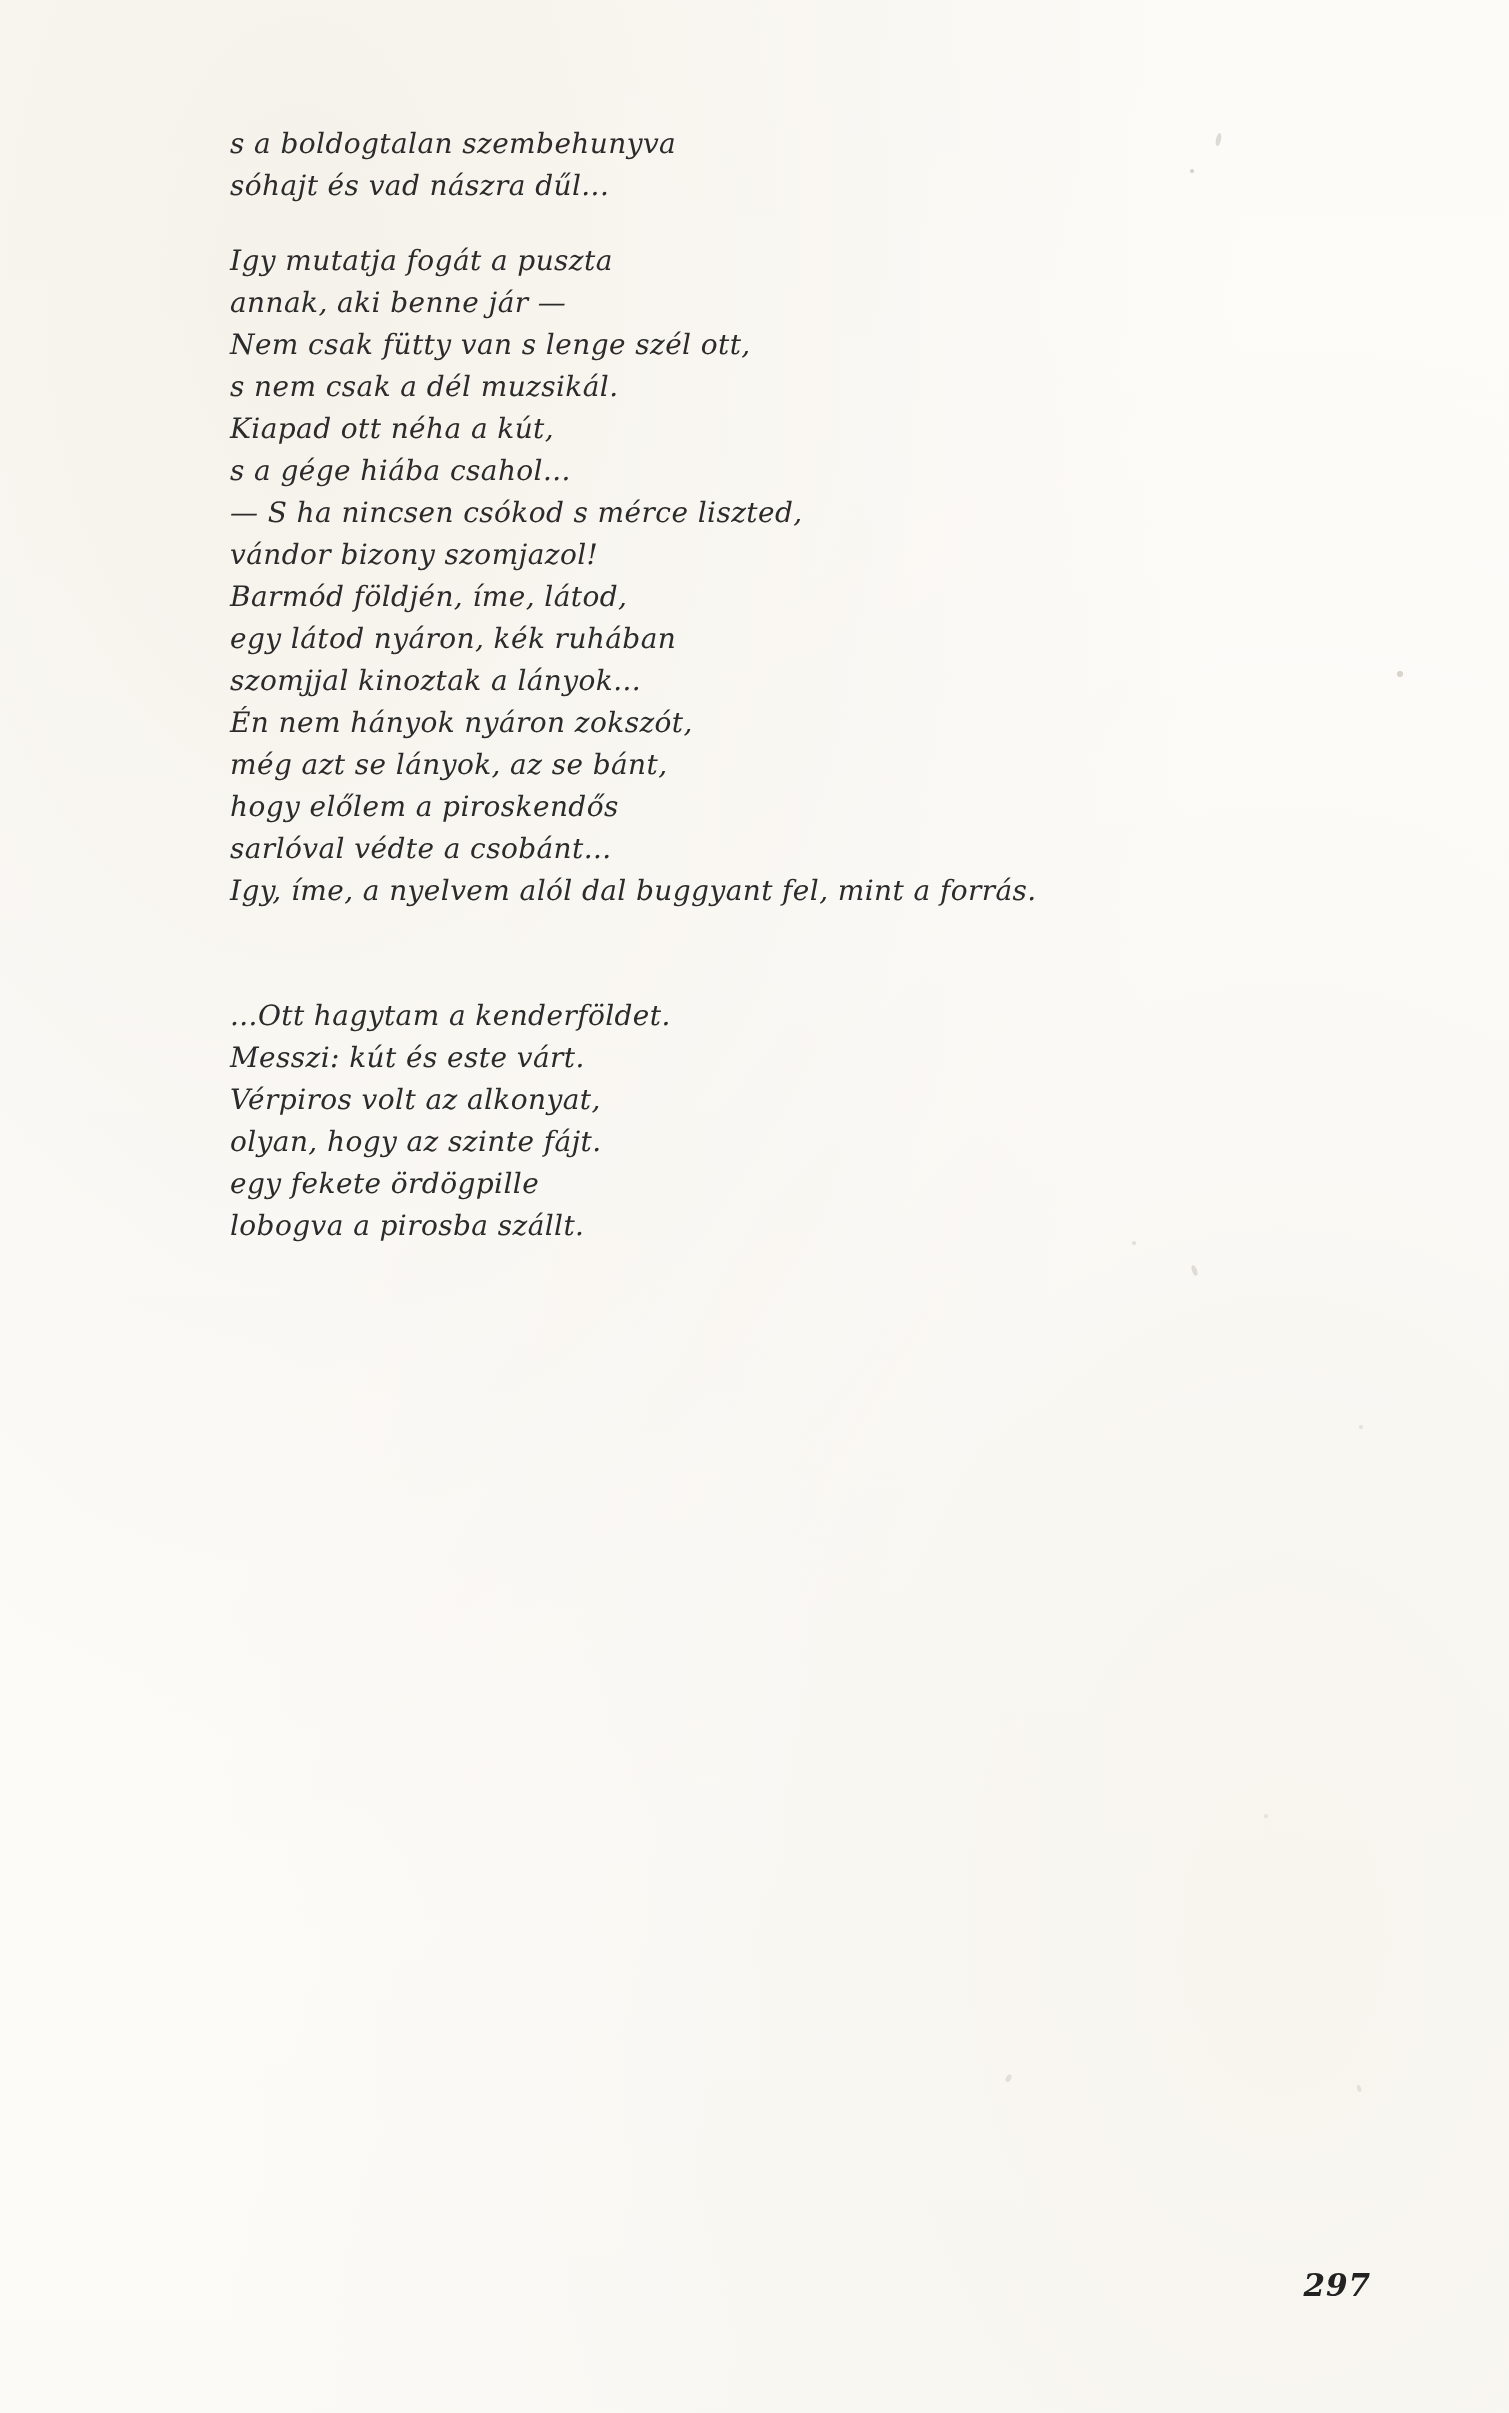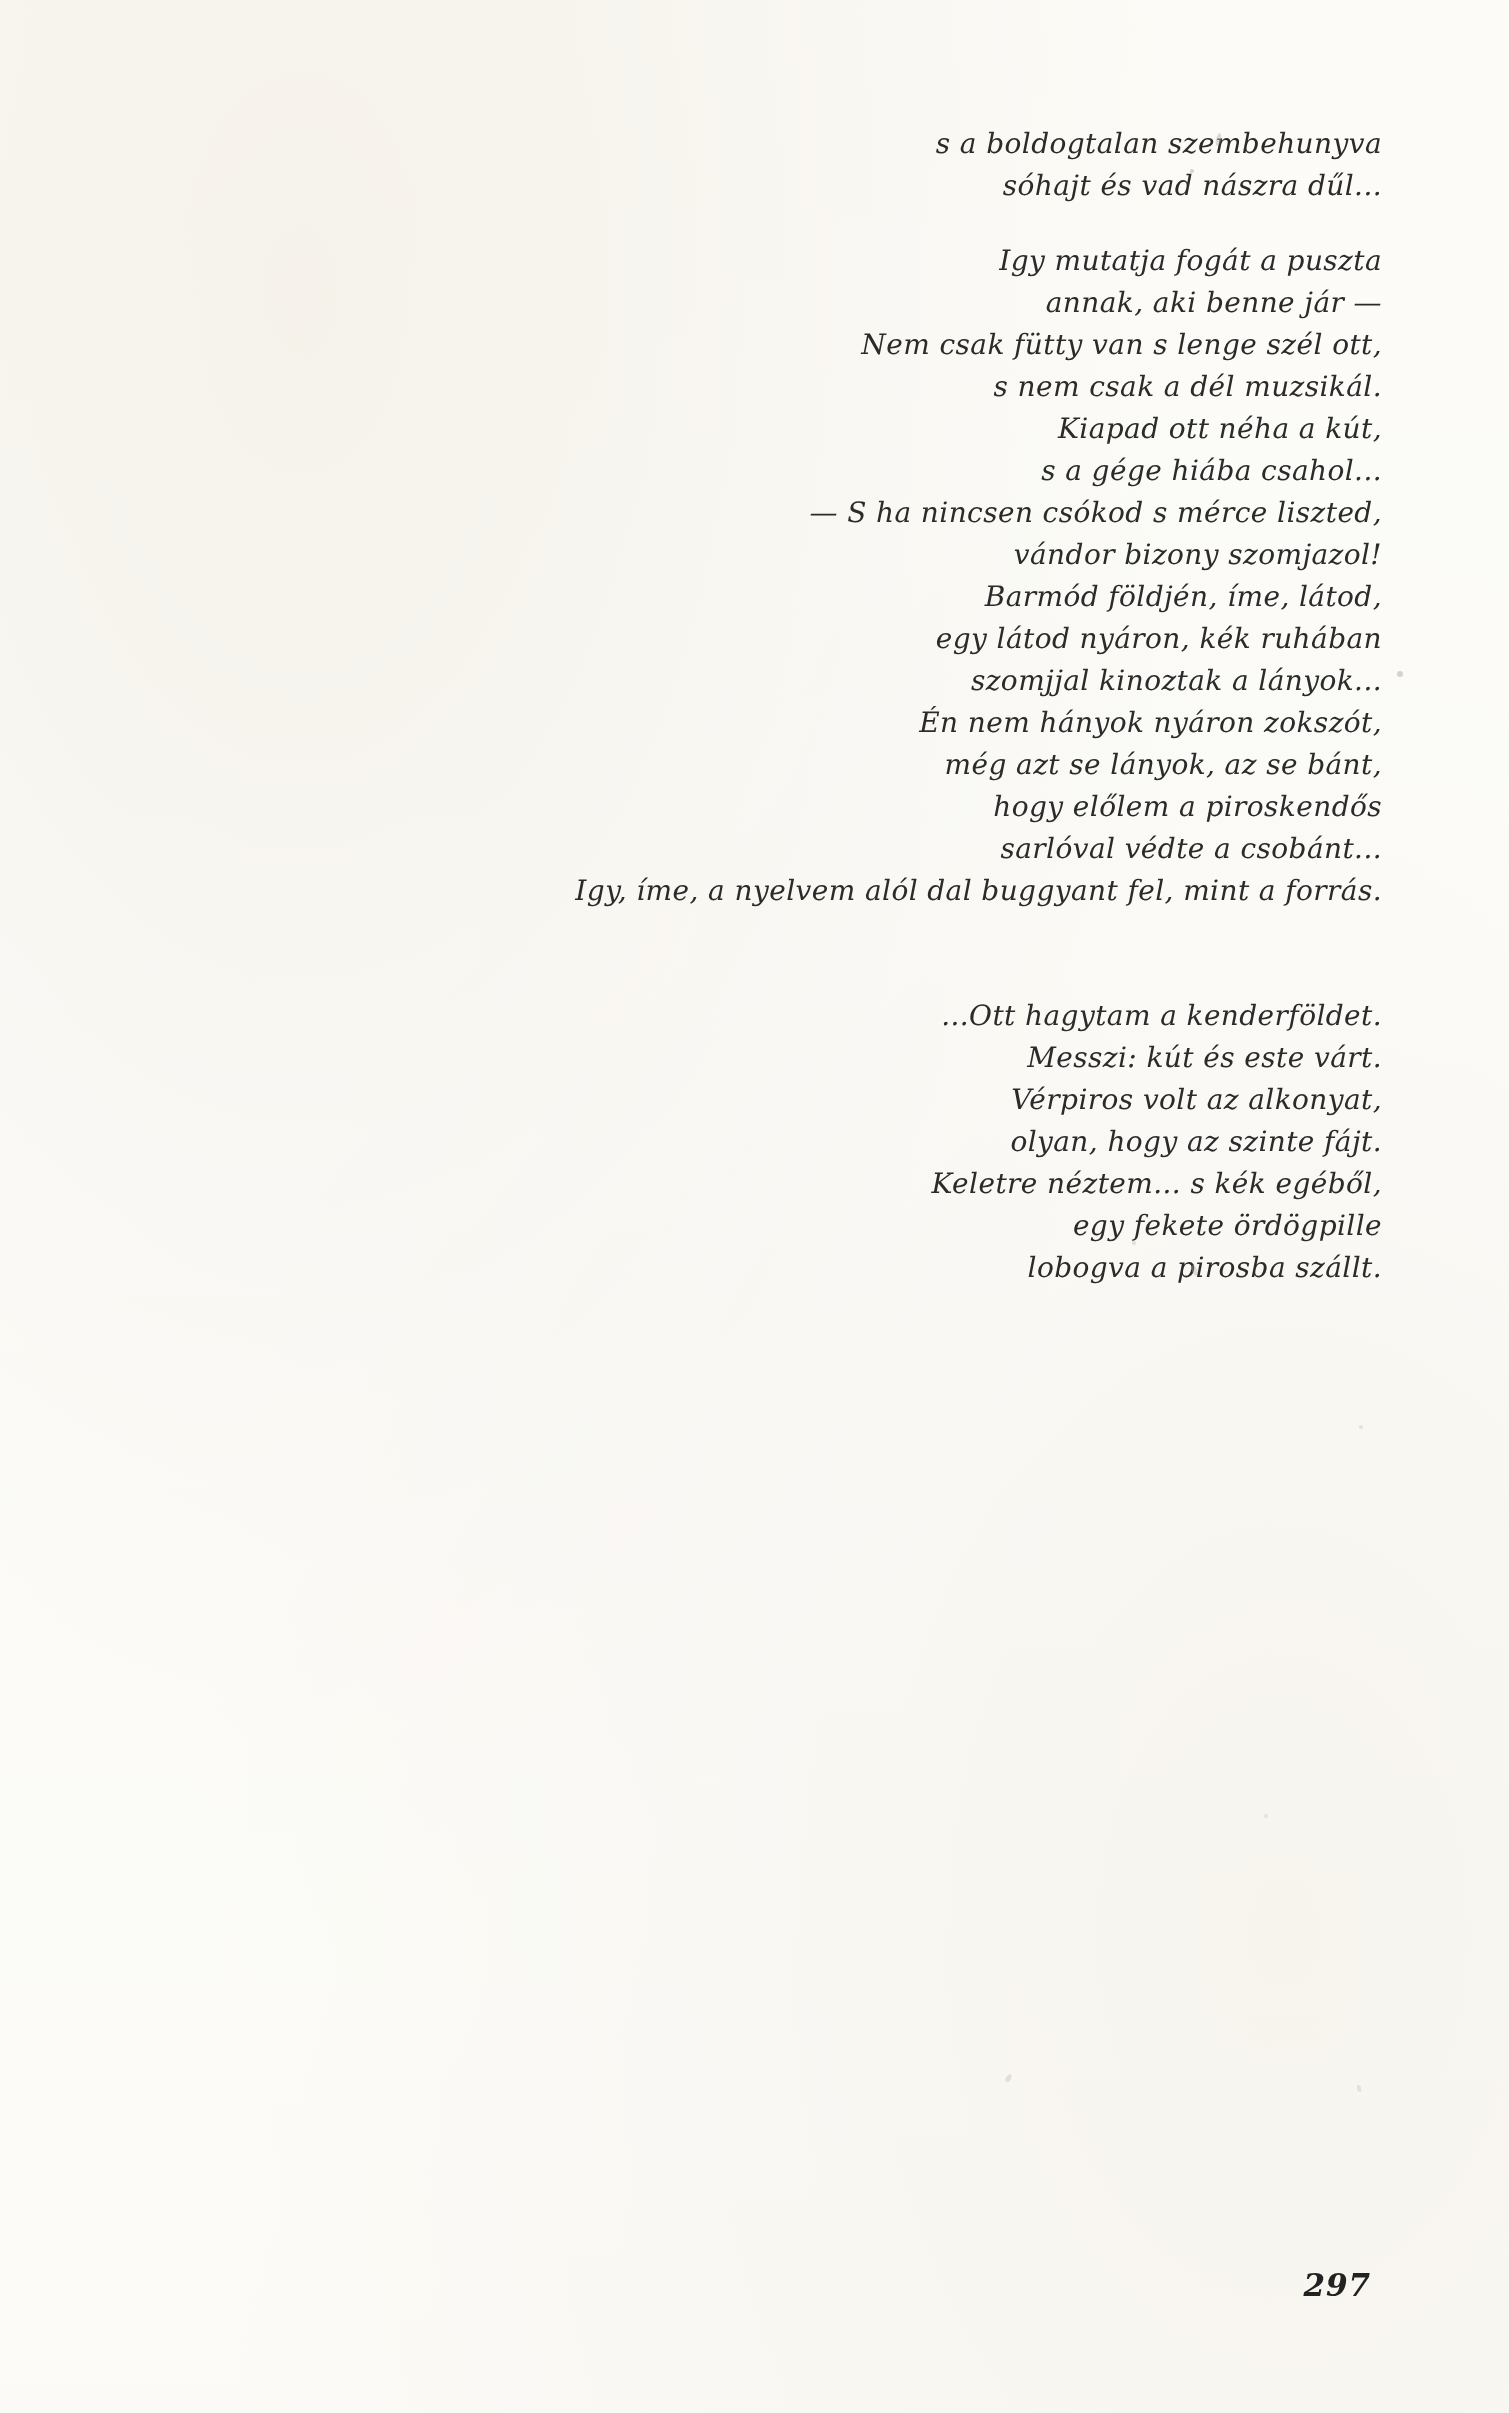--- a/index.html
+++ b/index.html
@@ -21,21 +21,20 @@
     background:
       radial-gradient(ellipse at 20% 12%, rgba(244,240,232,0.85) 0%, rgba(253,252,250,0) 55%),
       radial-gradient(ellipse at 85% 80%, rgba(246,243,236,0.8) 0%, rgba(253,252,250,0) 60%),
       linear-gradient(180deg, #fcfbf7 0%, #fdfdfb 40%, #fbfaf6 100%);
   }
   .text-block {
     position: absolute;
     left: 230px;
     top: 123px;
     width: 1152px;
-    text-align: right;
   }
   .stanza {
     margin: 0 0 33px 0;
   }
   .stanza:last-child {
     margin-bottom: 16px;
   }
   .line {
     font-style: italic;
     font-size: 28px;
@@ -107,21 +106,20 @@
       <div class="line">Igy, íme, a nyelvem alól dal buggyant fel, mint a forrás.</div>
     </div>
 
     <div class="gap"></div>
 
     <div class="stanza">
       <div class="line">...Ott hagytam a kenderföldet.</div>
       <div class="line">Messzi: kút és este várt.</div>
       <div class="line">Vérpiros volt az alkonyat,</div>
       <div class="line">olyan, hogy az szinte fájt.</div>
-      <div class="line">Keletre néztem... s kék egéből,</div>
       <div class="line">egy fekete ördögpille</div>
       <div class="line">lobogva a pirosba szállt.</div>
     </div>
 
   </div>
 
   <div class="page-number">297</div>
 
   <div class="speck mark-1"></div>
   <div class="speck mark-2"></div>

